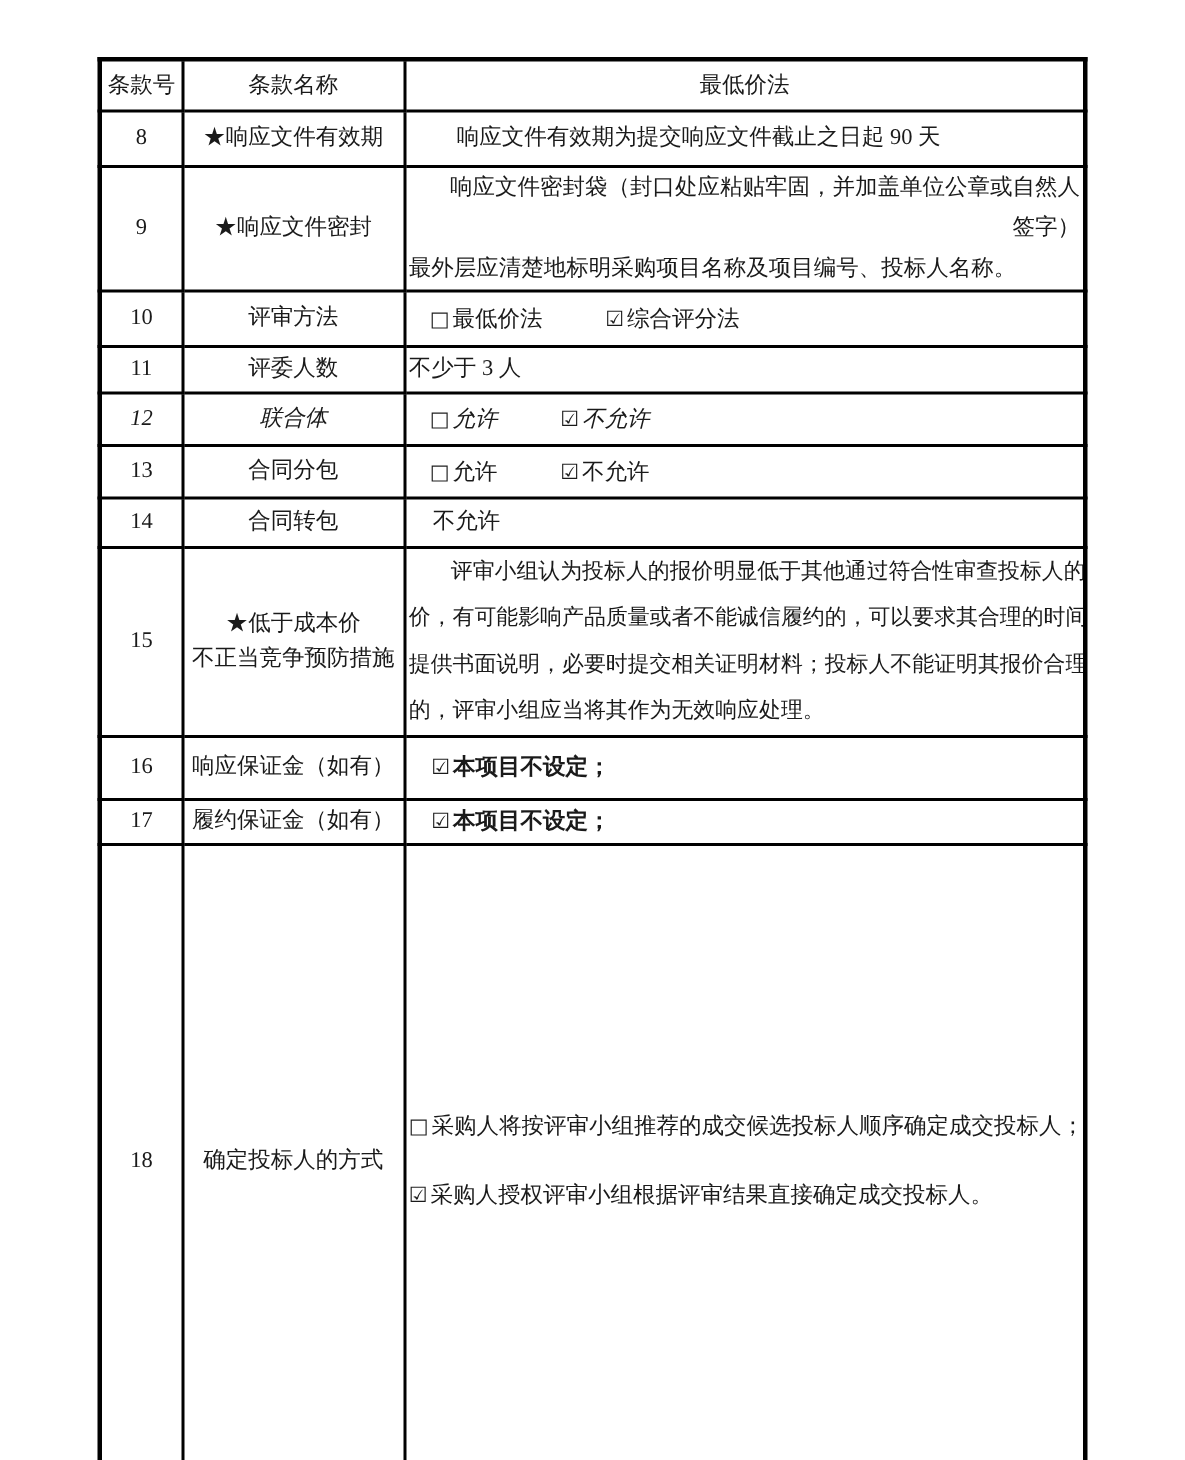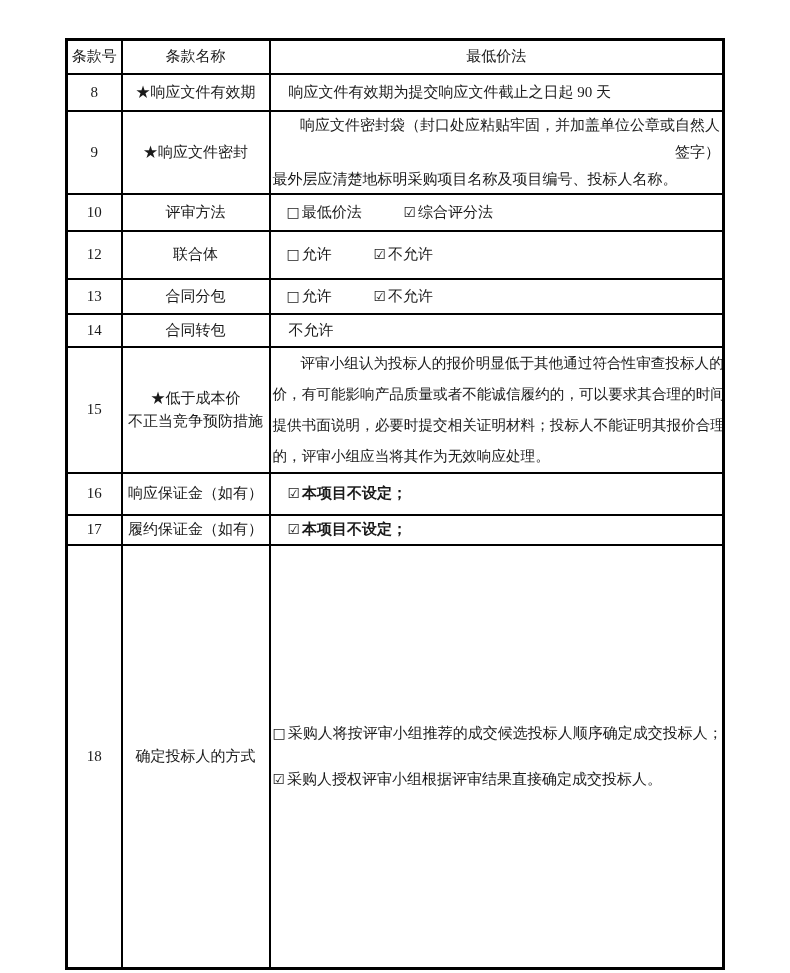--- a/index.html
+++ b/index.html
@@ -32,30 +32,30 @@
   td.name { text-align: center; line-height: 23px; }
   td.desc { text-align: left; }
   td.desc-h { text-align: center; }
 
   
   tr.h-head { height: 34px; }
   tr.h-r8   { height: 37px; }
   tr.h-r9   { height: 59px; }
   tr.h-r10  { height: 37px; margin-left: 20px; }
   tr.h-r11  { height: 31px; }
-  tr.h-r12  { height: 48px; }
+  tr.h-r12  { height: 35px; font-style: italic; }
   tr.h-r13  { height: 35px; }
   tr.h-r14  { height: 33px; }
   tr.h-r15  { height: 125px; }
   tr.h-r16  { height: 42px; }
   tr.h-r17  { height: 30px; }
   tr.h-r18  { height: 424px; }
 
   .line       { line-height: 26px; }
-  .ind-1      { padding-left: 16px; }
+  .ind-1      { padding-left: 32px; }
   .ind-15     { padding-left: 16px; }
   .ind-2      { padding-left: 24px; text-align: right; }
   .tight .line{ line-height: 27px; }
   .para15 .line { line-height: 31px; font-size: 14.6px; white-space: nowrap; }
   .para15 .first { padding-left: 28px; }
 
   .opt-line { padding-left: 14px; white-space: nowrap; }
   .opt { display: inline-block; }
   .opt + .opt { margin-left: 38px; }
   .cb {
@@ -106,20 +106,27 @@
     <td class="num">10</td>
     <td class="name">评审方法</td>
     <td class="desc">
       <div class="opt-line">
         <span class="opt"><span class="cb">□</span><span>最低价法</span></span>
         <span class="opt"><span class="cb">☑</span><span>综合评分法</span></span>
       </div>
     </td>
   </tr>
 
+  <tr class="h-r11">
+    <td class="num">11</td>
+    <td class="name">评委人数</td>
+    <td class="desc">
+      <div class="line">不少于 3 人</div>
+    </td>
+  </tr>
 
   <tr class="h-r12">
     <td class="num">12</td>
     <td class="name">联合体</td>
     <td class="desc">
       <div class="opt-line">
         <span class="opt"><span class="cb">□</span><span>允许</span></span>
         <span class="opt"><span class="cb">☑</span><span>不允许</span></span>
       </div>
     </td>

